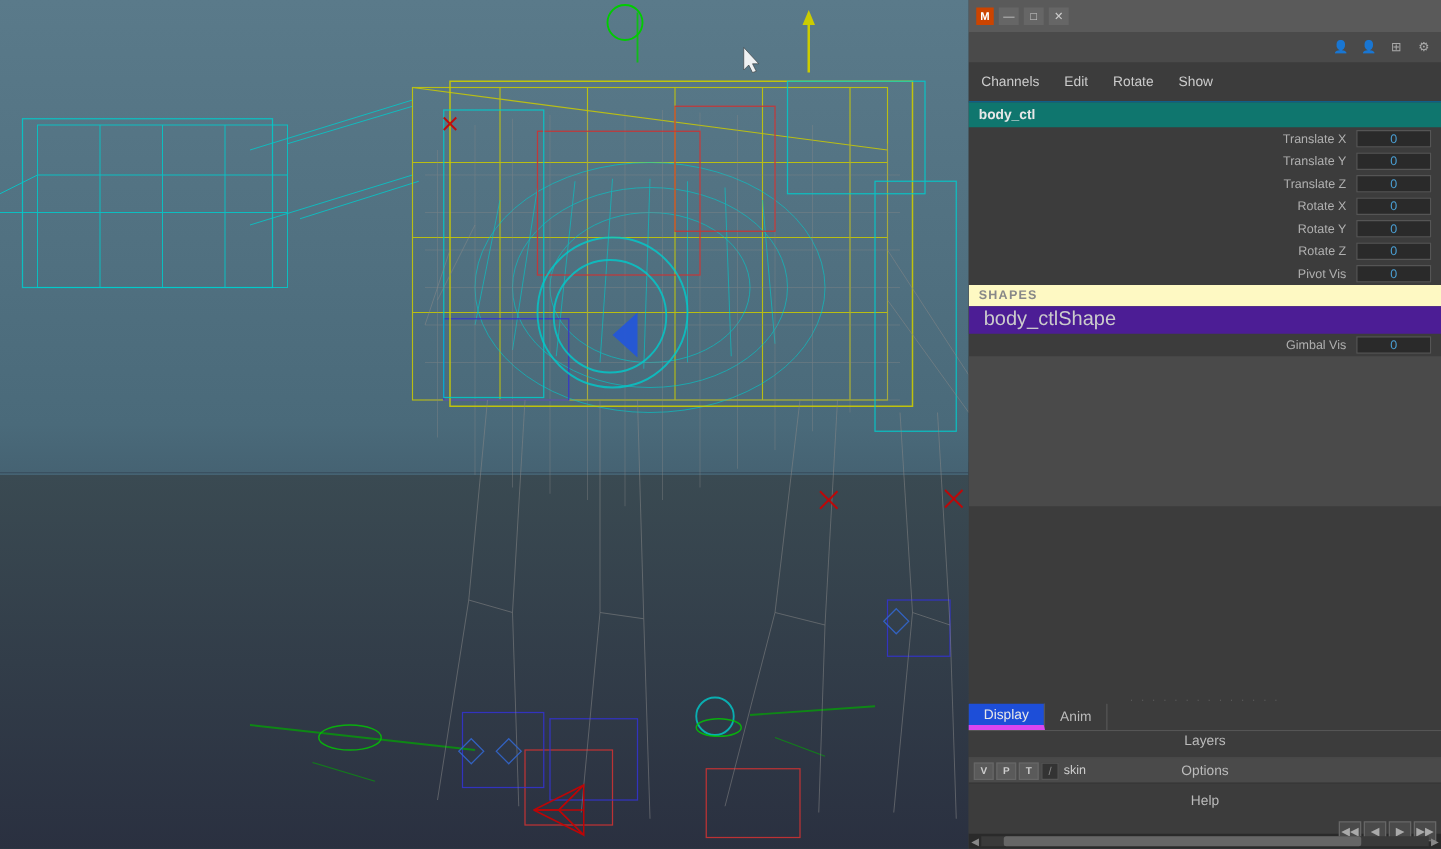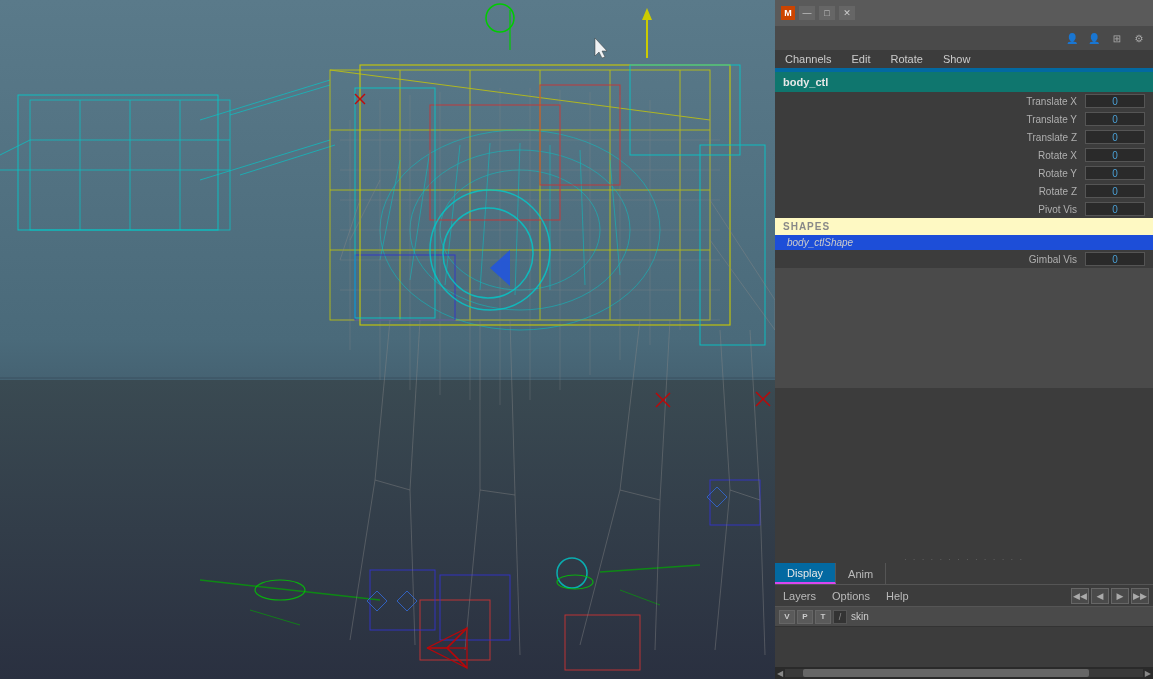--- a/index.html
+++ b/index.html
@@ -77,25 +77,25 @@
       font-size: 10px;
       cursor: pointer;
       border-radius: 2px;
     }
 
     
     .menu-bar {
       display: flex;
       align-items: center;
       background: #3c3c3c;
-      height: 22px;
+      height: 32px;
       padding: 0 6px;
       gap: 12px;
       flex-shrink: 0;
-      border-bottom: 4px solid #0369a1;
+      border-bottom: 1px solid #0369a1;
     }
 
     .menu-item {
       color: #cccccc;
       font-size: 11px;
       cursor: pointer;
       padding: 2px 4px;
     }
 
     
@@ -150,23 +150,22 @@
       color: #888;
       font-size: 10px;
       font-weight: bold;
       background: #fef9c3;
       letter-spacing: 1px;
     }
 
     .shape-name {
       padding: 2px 12px;
       color: #ccc;
-      font-size: 10px;
-      background: #1d4ed8;
-      font-style: italic;
+      font-size: 16px;
+      background: #4c1d95;
     }
 
     
     .grey-area {
       background: #4a4a4a;
       flex: 1;
       min-height: 120px;
     }
 
     
@@ -202,32 +201,33 @@
       font-size: 11px;
       cursor: pointer;
       color: #bbb;
       background: #3c3c3c;
       border: none;
       border-right: 1px solid #555;
     }
 
     .tab-btn.active {
       color: #e8e8e8;
-      background: #0369a1;
-      border-bottom: 2px solid #d946ef;
+      background: #1d4ed8;
+      border-bottom: 4px solid #d946ef;
     }
 
     .layers-toolbar {
       display: flex;
       align-items: center;
       height: 22px;
       padding: 0 4px;
       gap: 8px;
       background: #3c3c3c;
       border-bottom: 1px solid #555;
+      flex-direction: column;
     }
 
     .layers-menu-item {
       color: #bbb;
       font-size: 11px;
       cursor: pointer;
       padding: 2px 4px;
     }
 
     .layers-icons {

